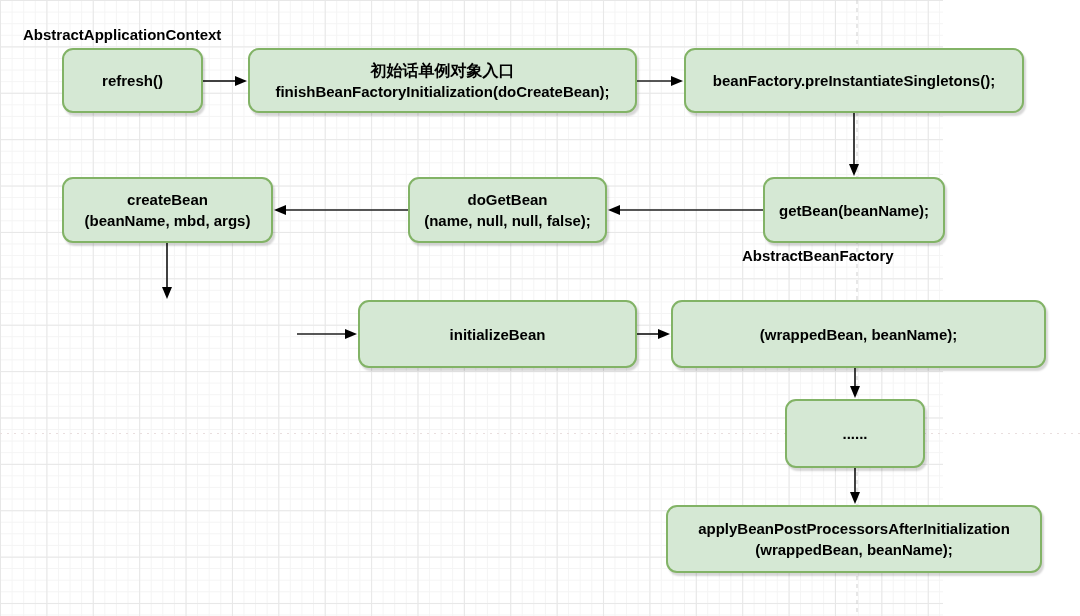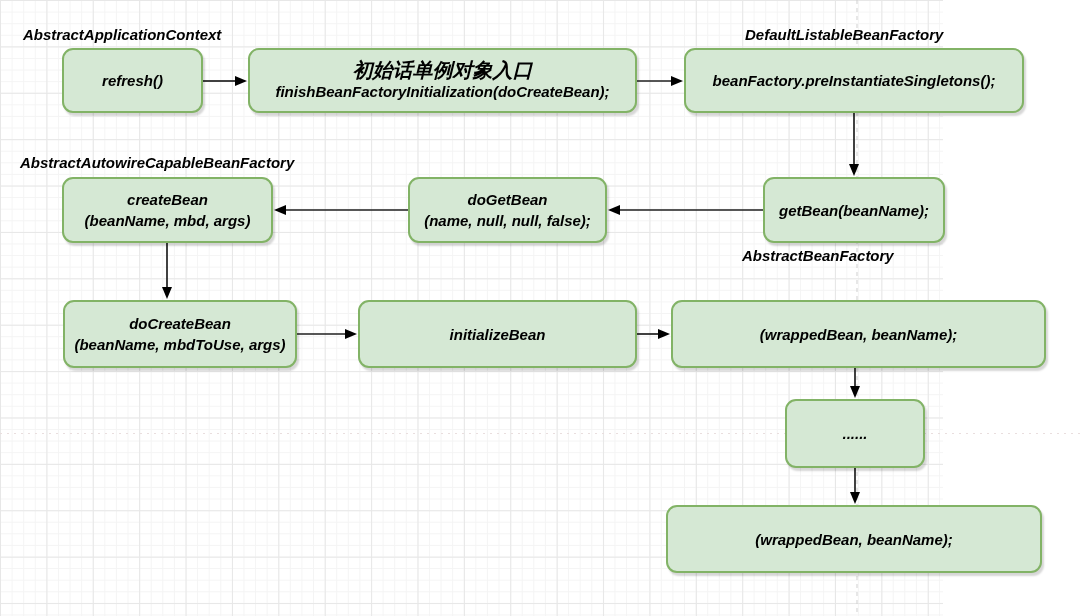--- a/index.html
+++ b/index.html
@@ -9,32 +9,31 @@
   }
   .canvas{
     position:relative;width:943px;height:616px;
     background-color:#ffffff;
     background-image:
       linear-gradient(to right,#e7e7e7 1px,transparent 1px),
       linear-gradient(to bottom,#e7e7e7 1px,transparent 1px),
       linear-gradient(to right,#f4f4f4 1px,transparent 1px),
       linear-gradient(to bottom,#f4f4f4 1px,transparent 1px);
     background-size:46.4px 46.4px,46.4px 46.4px,11.6px 11.6px,11.6px 11.6px;
-    font-style:italic;
   }
   svg.layer{position:absolute;left:0;top:0;width:1080px;height:616px;}
   .node{
     position:absolute;box-sizing:border-box;
     background:#d5e8d4;border:2px solid #82b366;border-radius:11px;
     display:flex;flex-direction:column;align-items:center;justify-content:center;
     font-weight:bold;font-size:15px;line-height:21px;color:#000;
     text-align:center;white-space:nowrap;
     box-shadow:2px 3px 2px rgba(0,0,0,0.16);
   }
-  .node .cjk{font-size:20px;}
+  .node .cjk{font-size:16px;}
   .class-label{
     position:absolute;font-weight:bold;font-size:15px;color:#000;white-space:nowrap;
   }
   .arrow-line{stroke:#1f1f1f;stroke-width:1.7;}
   .arrow-head{fill:#000;stroke:none;}
   .guide-v{stroke:#cfcfcf;stroke-width:1;stroke-dasharray:4 4;}
   .guide-h{stroke:#e9dede;stroke-width:1;stroke-dasharray:2 5;}
 </style>
 </head>
 <body>
@@ -81,22 +80,20 @@
       <line class="arrow-line" x1="855" y1="368" x2="855" y2="386"></line>
       <polygon class="arrow-head" points="855,398 850,386 860,386"></polygon>
     </g>
     <g>
       <line class="arrow-line" x1="855" y1="468" x2="855" y2="492"></line>
       <polygon class="arrow-head" points="855,504 850,492 860,492"></polygon>
     </g>
   </svg>
 
   <div class="class-label" style="left:23px;top:26px">AbstractApplicationContext</div>
-  <div class="class-label" style="left:745px;top:26px">DefaultListableBeanFactory</div>
-  <div class="class-label" style="left:20px;top:154px">AbstractAutowireCapableBeanFactory</div>
   <div class="class-label" style="left:742px;top:247px">AbstractBeanFactory</div>
 
   <div class="node" style="left:62px;top:48px;width:141px;height:65px">
     <div>refresh()</div>
   </div>
 
   <div class="node" style="left:248px;top:48px;width:389px;height:65px">
     <div class="cjk">初始话单例对象入口</div>
     <div>finishBeanFactoryInitialization(doCreateBean);</div>
   </div>
@@ -112,34 +109,31 @@
 
   <div class="node" style="left:408px;top:177px;width:199px;height:66px">
     <div>doGetBean</div>
     <div>(name, null, null, false);</div>
   </div>
 
   <div class="node" style="left:763px;top:177px;width:182px;height:66px">
     <div>getBean(beanName);</div>
   </div>
 
-  <div class="node" style="left:63px;top:300px;width:234px;height:68px">
-    <div>doCreateBean</div>
-    <div>(beanName, mbdToUse, args)</div>
-  </div>
 
   <div class="node" style="left:358px;top:300px;width:279px;height:68px">
     <div>initializeBean</div>
   </div>
 
   <div class="node" style="left:671px;top:300px;width:375px;height:68px">
     <div>(wrappedBean, beanName);</div>
   </div>
 
   <div class="node" style="left:785px;top:399px;width:140px;height:69px">
     <div>......</div>
   </div>
 
   <div class="node" style="left:666px;top:505px;width:376px;height:68px">
+    <div>applyBeanPostProcessorsAfterInitialization</div>
     <div>(wrappedBean, beanName);</div>
   </div>
 
 </div>
 
 </body></html>

